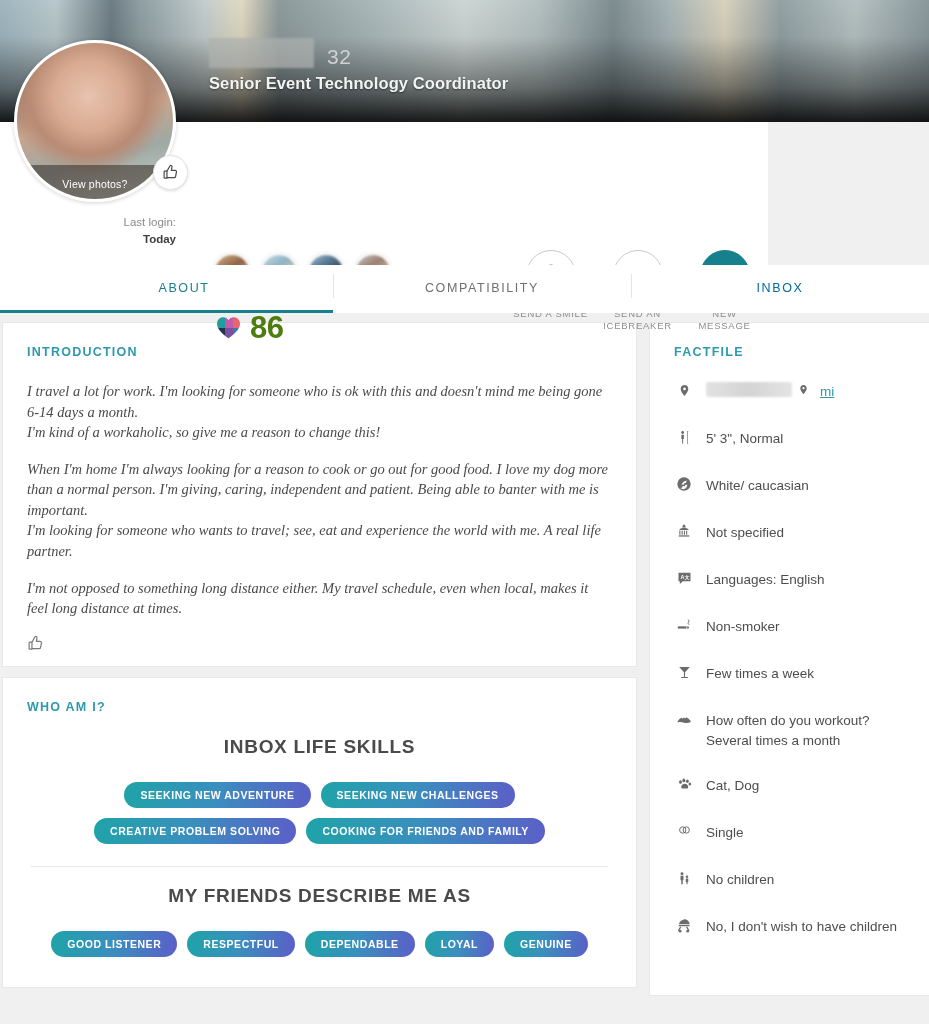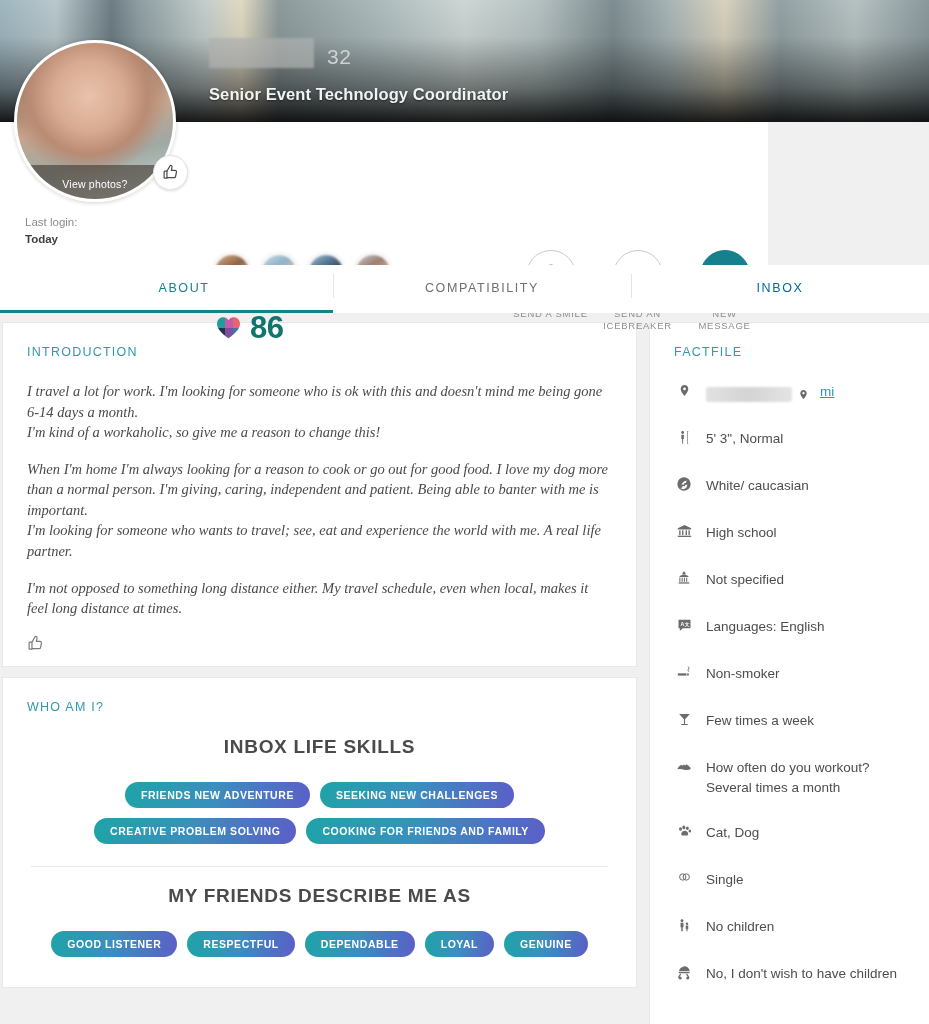--- a/index.html
+++ b/index.html
@@ -39,21 +39,21 @@
   }
   .banner-age {
     position: absolute;
     left: 327px; top: 45px;
     font-size: 21px;
     color: #cfd2d2;
     letter-spacing: 0.5px;
   }
   .banner-headline {
     position: absolute;
-    left: 209px; top: 85px;
+    left: 209px; top: 74px;
     font-size: 16.5px;
     font-weight: bold;
     color: #f2f4f4;
     letter-spacing: 0.1px;
     text-shadow: 0 1px 2px rgba(0,0,0,.5);
   }
 
   
   .strip {
     position: relative;
@@ -101,23 +101,23 @@
     width: 35px; height: 35px;
     border-radius: 50%;
     background: #ffffff;
     border: 1px solid #e3e3e3;
     display: flex; align-items: center; justify-content: center;
     box-shadow: 0 1px 3px rgba(0,0,0,.14);
     z-index: 4;
   }
   .login-block {
     position: absolute;
-    left: 25px; top: 92px;
+    left: 14px; top: 92px;
     width: 162px;
-    text-align: left;
+    text-align: right;
     line-height: 1.45;
   }
   .login-label { font-size: 11.5px; color: #8b8b8b; display: block; }
   .login-value { font-size: 11.5px; color: #3e3e3e; font-weight: bold; display: block; }
 
   
   .thumbs {
     position: absolute;
     left: 213px; top: 131px;
     display: flex;
@@ -139,21 +139,21 @@
   .score-row {
     position: absolute;
     left: 216px; top: 190px;
     display: flex;
     align-items: center;
     gap: 9px;
   }
   .score-value {
     font-size: 31px;
     font-weight: bold;
-    color: #0f766e;
+    color: #4d7c0f;
     line-height: 1;
     letter-spacing: -.5px;
   }
 
   
   .actions {
     position: absolute;
     right: 6px; top: 128px;
     display: flex;
     align-items: flex-start;
@@ -222,21 +222,21 @@
     background: #ffffff;
     margin-bottom: 12px;
     box-shadow: 0 0 0 1px rgba(0,0,0,.03);
   }
   .card-intro { padding: 22px 24px 14px; }
   .card-who   { padding: 22px 24px 20px; }
   .card-fact  { padding: 22px 0 32px; }
 
   .card-title {
     font-size: 12.5px;
-    font-weight: normal;
+    font-weight: bold;
     letter-spacing: 1.25px;
     color: #2e9aab;
     margin-bottom: 22px;
   }
 
   .intro-text {
     font-family: "Liberation Serif", serif;
     font-style: italic;
     font-size: 14.5px;
     line-height: 1.42;
@@ -308,21 +308,21 @@
     border-radius: 2px;
     filter: blur(1.1px);
     vertical-align: middle;
   }
   .loc-mi {
     color: #2e9aab;
     text-decoration: underline;
     font-size: 13.5px;
     margin-left: 5px;
   }
-  .loc-row { display: flex; align-items: flex-end; gap: 6px; }
+  .loc-row { display: flex; align-items: flex-start; gap: 6px; }
   svg { display: block; }
 </style>
 </head>
 <body>
 
 <div class="banner">
   <div class="banner-shade"></div>
   <div class="name-redact"></div>
   <div class="banner-age">32</div>
   <div class="banner-headline">Senior Event Technology Coordinator</div>
@@ -446,21 +446,21 @@
           </svg>
         </span>
       </div>
     </div>
 
     <div class="card card-who">
       <div class="card-title">WHO AM I?</div>
 
       <div class="section-heading">INBOX LIFE SKILLS</div>
       <div class="pill-row">
-        <span class="pill">FRIENDS NEW ADVENTURE</span>
+        <span class="pill">SEEKING NEW ADVENTURE</span>
         <span class="pill">SEEKING NEW CHALLENGES</span>
       </div>
       <div class="pill-row">
         <span class="pill">CREATIVE PROBLEM SOLVING</span>
         <span class="pill">COOKING FOR FRIENDS AND FAMILY</span>
       </div>
 
       <div class="divider"></div>
 
       <div class="section-heading">MY FRIENDS DESCRIBE ME AS</div>
@@ -511,33 +511,20 @@
 
       <div class="fact-item">
         <div class="fact-icon">
           <svg width="16" height="16" viewBox="0 0 24 24" fill="#6c6c6c">
             <path d="M12 2a10 10 0 1 0 0 20 10 10 0 0 0 0-20zm5.5 5.3c-.6.6-1.6.4-2.2 1-.5.6.2 1.5-.3 2.1-.6.6-1.6 0-2.3.4-.8.5-.5 1.8-1.3 2.2-.7.3-1.4-.5-2-.1-.7.4-.6 1.6-1.3 1.9a8 8 0 0 1 9.4-7.5zM12 20a8 8 0 0 1-5.3-2c.8-.4 1.9 0 2.6-.6.7-.6.2-1.9 1-2.3.8-.4 1.8.5 2.6.1.9-.4.8-1.8 1.6-2.2.8-.3 1.7.6 2.4.2A8 8 0 0 1 12 20z"></path>
           </svg>
         </div>
         <div class="fact-text">White/ caucasian</div>
       </div>
 
-      <div class="fact-item">
-        <div class="fact-icon">
-          <svg width="17" height="16" viewBox="0 0 24 24" fill="#6c6c6c">
-            <path d="M12 3 2 8v1.6h20V8z"></path>
-            <rect x="4" y="11" width="2.1" height="7"></rect>
-            <rect x="8.3" y="11" width="2.1" height="7"></rect>
-            <rect x="13.6" y="11" width="2.1" height="7"></rect>
-            <rect x="17.9" y="11" width="2.1" height="7"></rect>
-            <rect x="2" y="19" width="20" height="2"></rect>
-          </svg>
-        </div>
-        <div class="fact-text">High school</div>
-      </div>
 
       <div class="fact-item">
         <div class="fact-icon">
           <svg width="16" height="16" viewBox="0 0 24 24" fill="#6c6c6c">
             <path d="M12 2c-1.6 1.4-2.6 3-2.6 4.8h5.2C14.6 5 13.6 3.4 12 2z"></path>
             <path d="M5 10.5c0-2 3.1-3.5 7-3.5s7 1.5 7 3.5z"></path>
             <rect x="5" y="11.4" width="1.6" height="6.3"></rect>
             <rect x="8.4" y="11.4" width="1.6" height="6.3"></rect>
             <rect x="11.8" y="11.4" width="1.6" height="6.3"></rect>
             <rect x="15.2" y="11.4" width="1.6" height="6.3"></rect>

